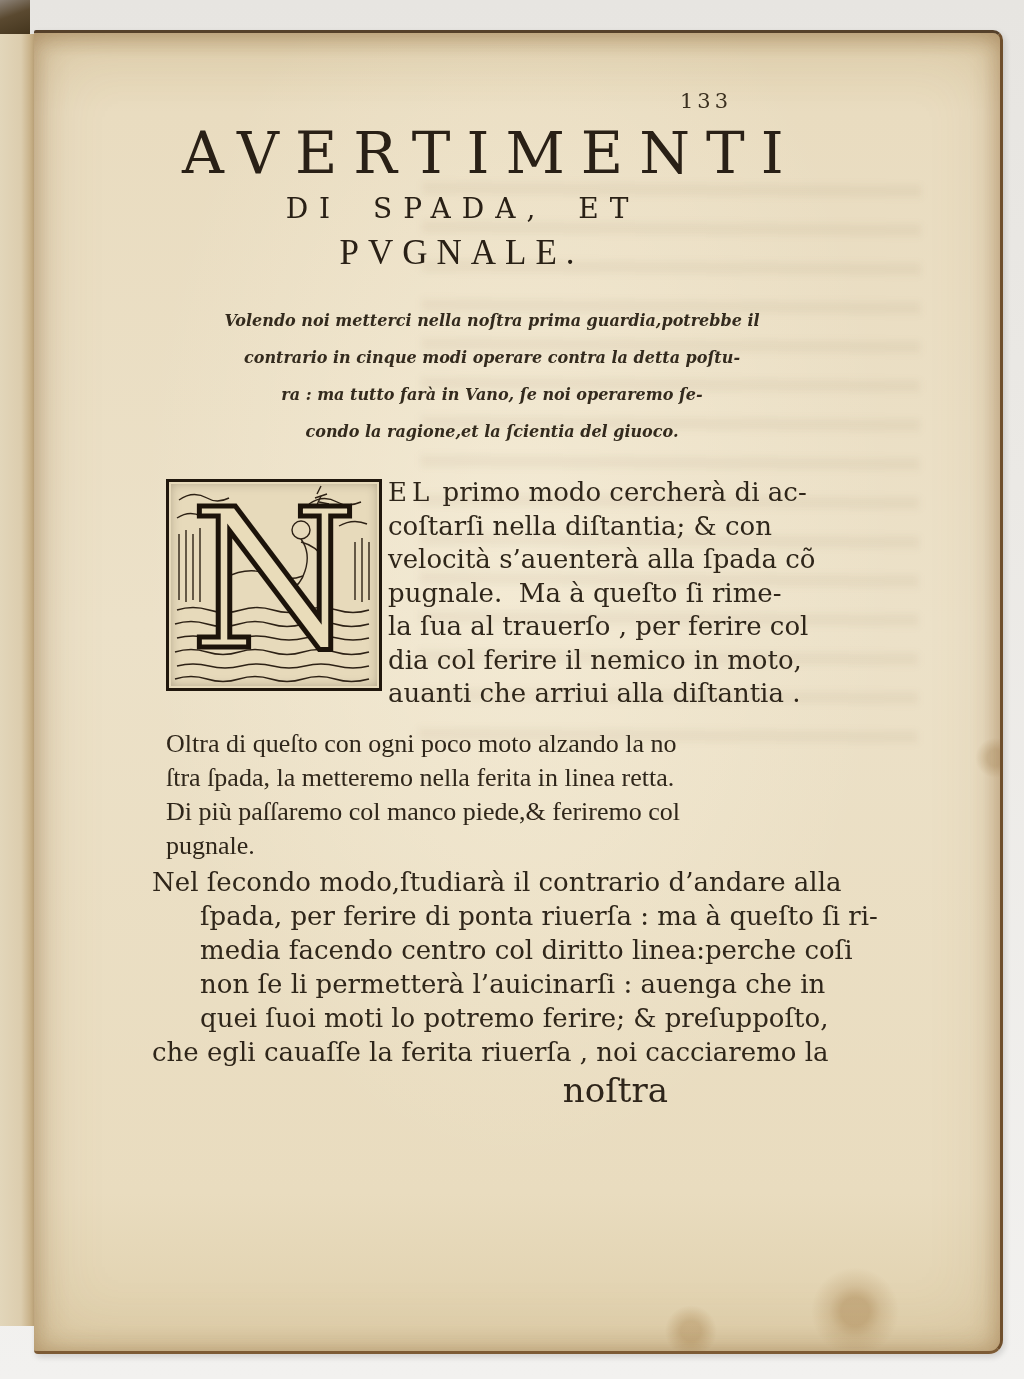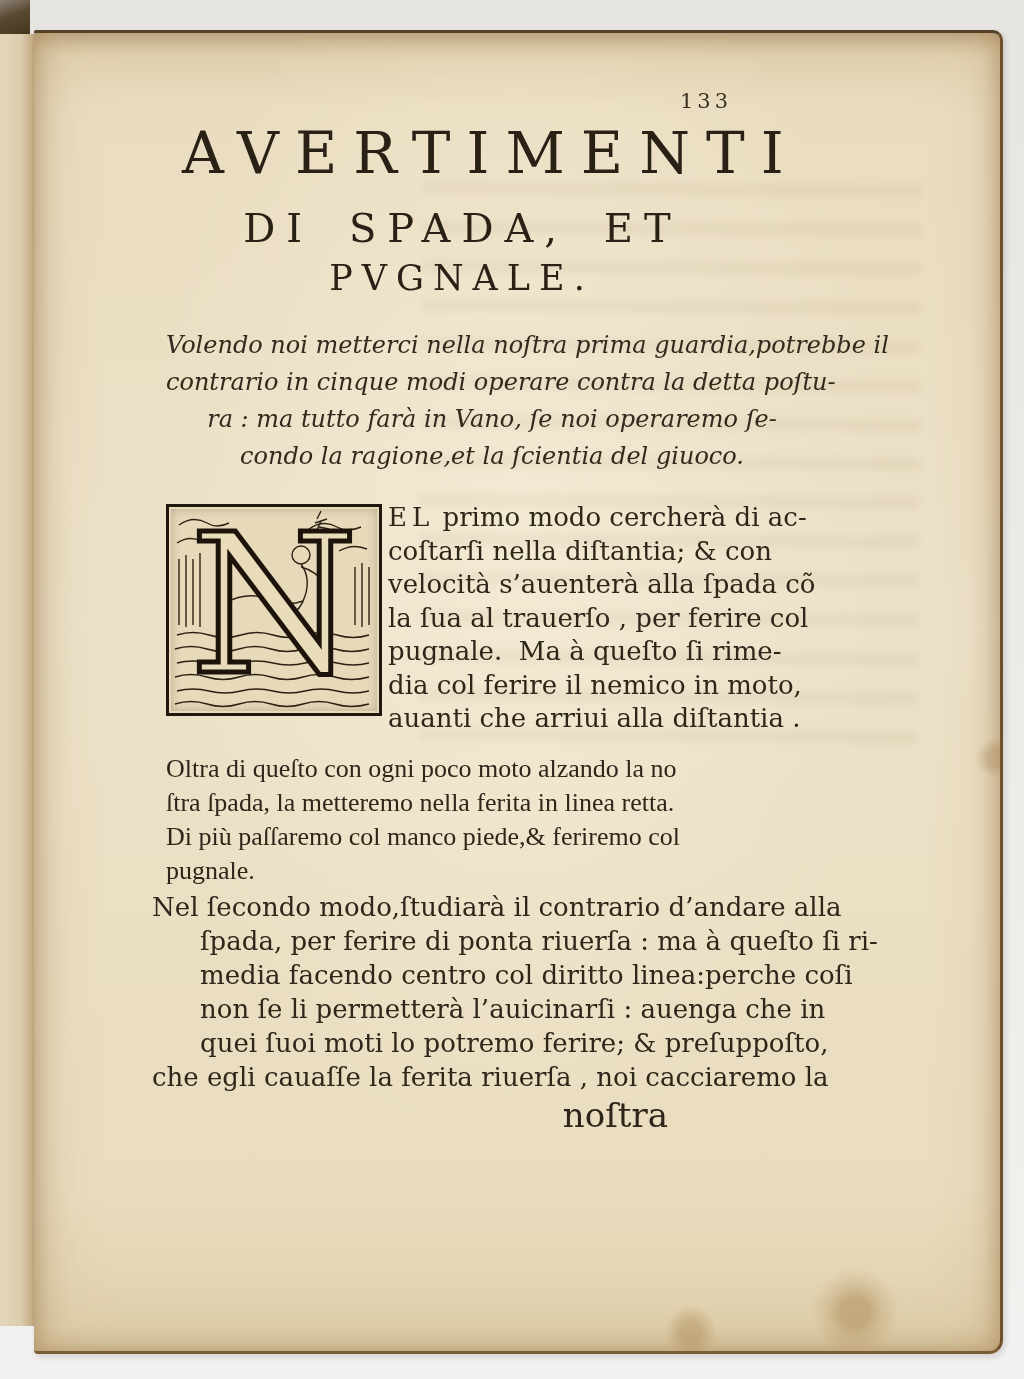--- a/index.html
+++ b/index.html
@@ -55,24 +55,24 @@
 
   .folio{
     position:absolute;left:646px;top:56px;
     font-size:21px;letter-spacing:4px;color:#3a2f1f;
   }
 
   .textblock{position:relative;margin-left:132px;width:652px;}
 
   .heading{margin-right:70px;text-align:center;color:#292016;}
   .h1{margin-top:88px;font-size:58px;letter-spacing:16px;padding-left:16px;line-height:1.12;white-space:pre;}
-  .h2{margin-top:20px;font-size:40px;letter-spacing:11px;word-spacing:12px;padding-left:11px;line-height:1.1;white-space:pre;}
-  .h3{margin-top:9px;font-size:35px;letter-spacing:9px;padding-left:9px;line-height:1.1;white-space:pre;}
+  .h2{margin-top:8px;font-size:28px;letter-spacing:11px;word-spacing:12px;padding-left:11px;line-height:1.1;white-space:pre;}
+  .h3{margin-top:9px;font-size:35px;letter-spacing:9px;padding-left:9px;line-height:1.1;white-space:pre;font-family:Liberation Serif, serif;}
 
-  .preamble{margin-top:30px;font-style:italic;font-size:24px;line-height:37px;text-align:center;color:#332a1d;}
+  .preamble{margin-top:30px;font-style:italic;font-size:16px;line-height:37px;text-align:center;color:#332a1d;font-weight:bold;}
   .pre-line{white-space:pre;}
 
   .para{font-size:26px;line-height:34px;color:#2f261a;}
   .para div{white-space:pre;}
 
   .para1{position:relative;margin-top:26px;margin-left:222px;line-height:33.5px;}
   .lead-in{letter-spacing:5px;}
 
   .dropcap{
     position:absolute;left:-222px;top:3px;width:210px;height:206px;
@@ -149,22 +149,22 @@
               <path d="M142 36 l10 -22"></path>
               <path d="M146 16 l12 -4 M150 20 l10 2 M148 12 l4 -8"></path>
               <path d="M56 96 q22 -12 44 -4 q18 8 34 2"></path>
             </g>
           </svg>
           <span class="dc-letter">N</span>
         </div>
         <div><span class="lead-in">EL</span><span> primo modo cercherà di ac-</span></div>
         <div>coſtarſi nella diſtantia; &amp; con</div>
         <div>velocità s’auenterà alla ſpada cõ</div>
+        <div>pugnale.  Ma à queſto ſi rime-</div>
         <div>la ſua al trauerſo , per ferire col</div>
-        <div>pugnale.  Ma à queſto ſi rime-</div>
         <div>dia col ferire il nemico in moto,</div>
         <div>auanti che arriui alla diſtantia .</div>
       </div>
 
       <div class="para para2">
         <div>Oltra di queſto con ogni poco moto alzando la no</div>
         <div>ſtra ſpada, la metteremo nella ferita in linea retta.</div>
         <div>Di più paſſaremo col manco piede,&amp; feriremo col</div>
         <div>pugnale.</div>
       </div>

